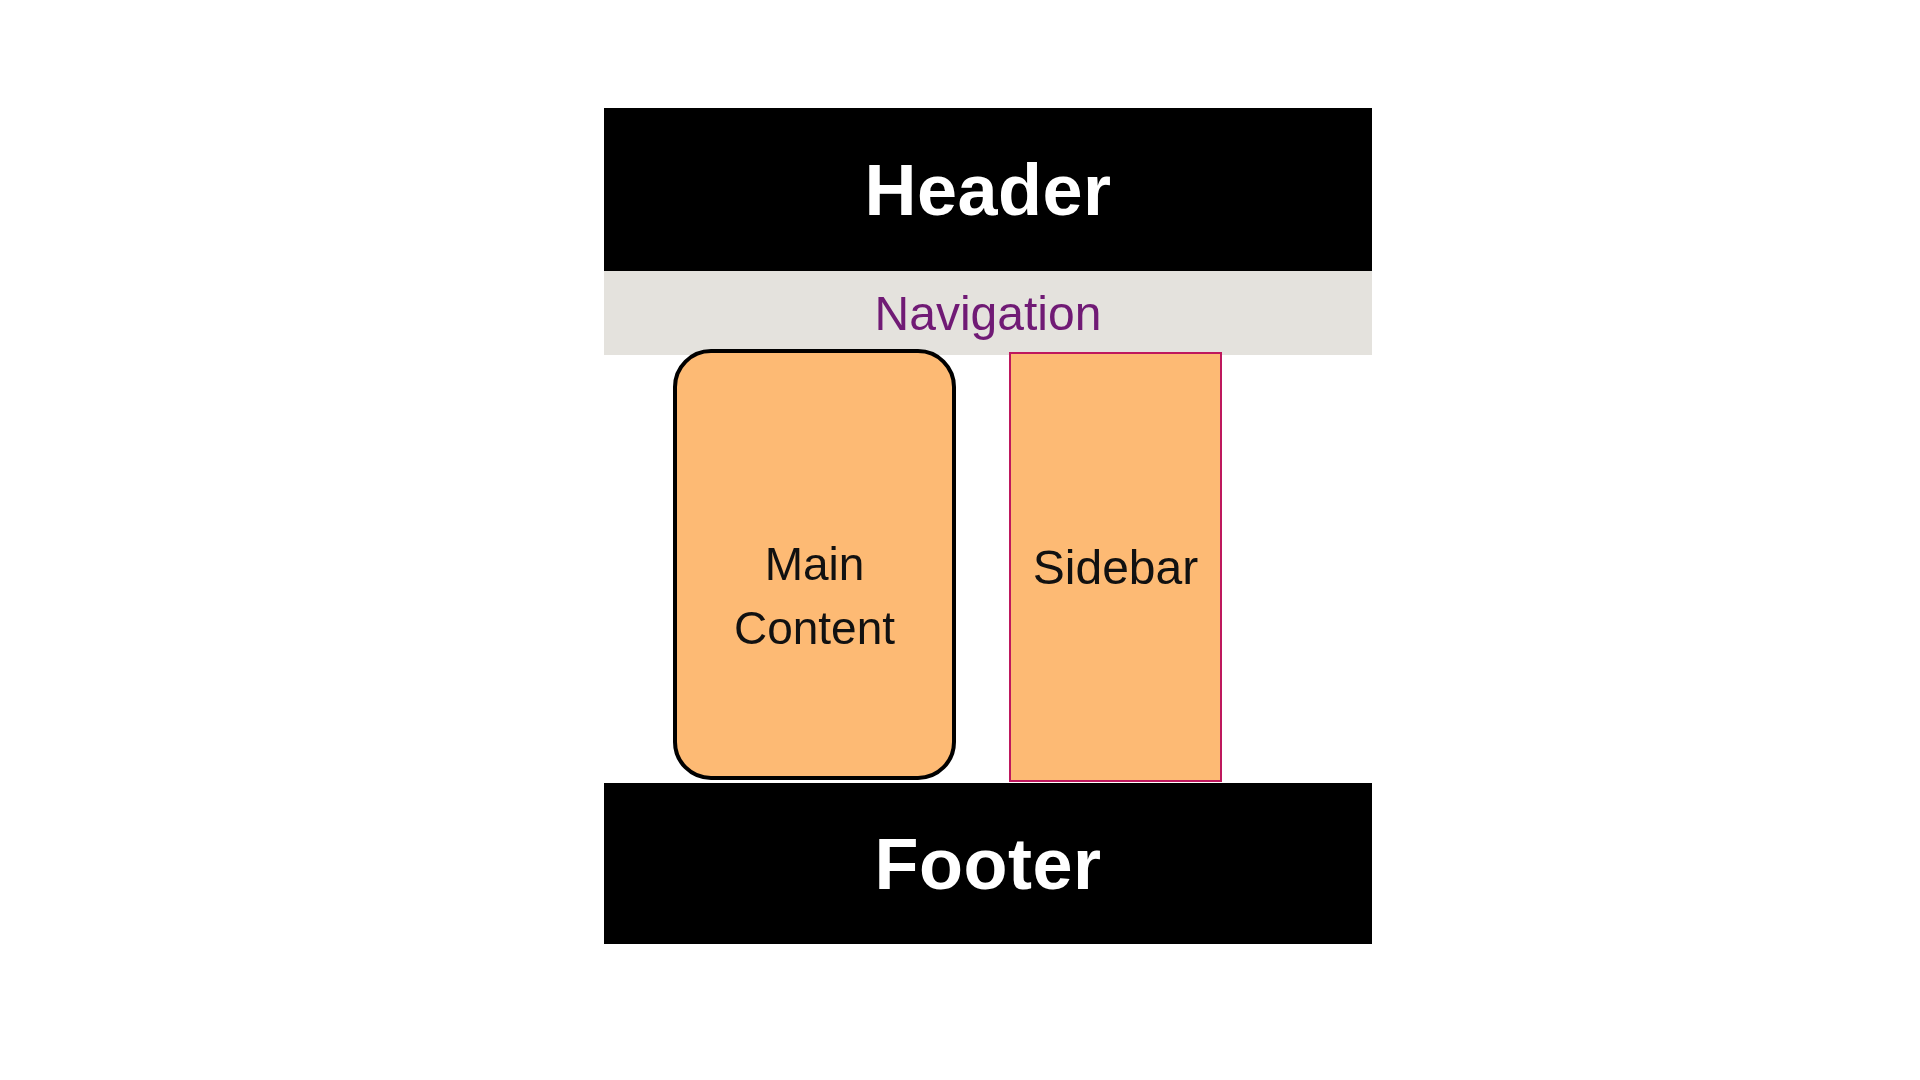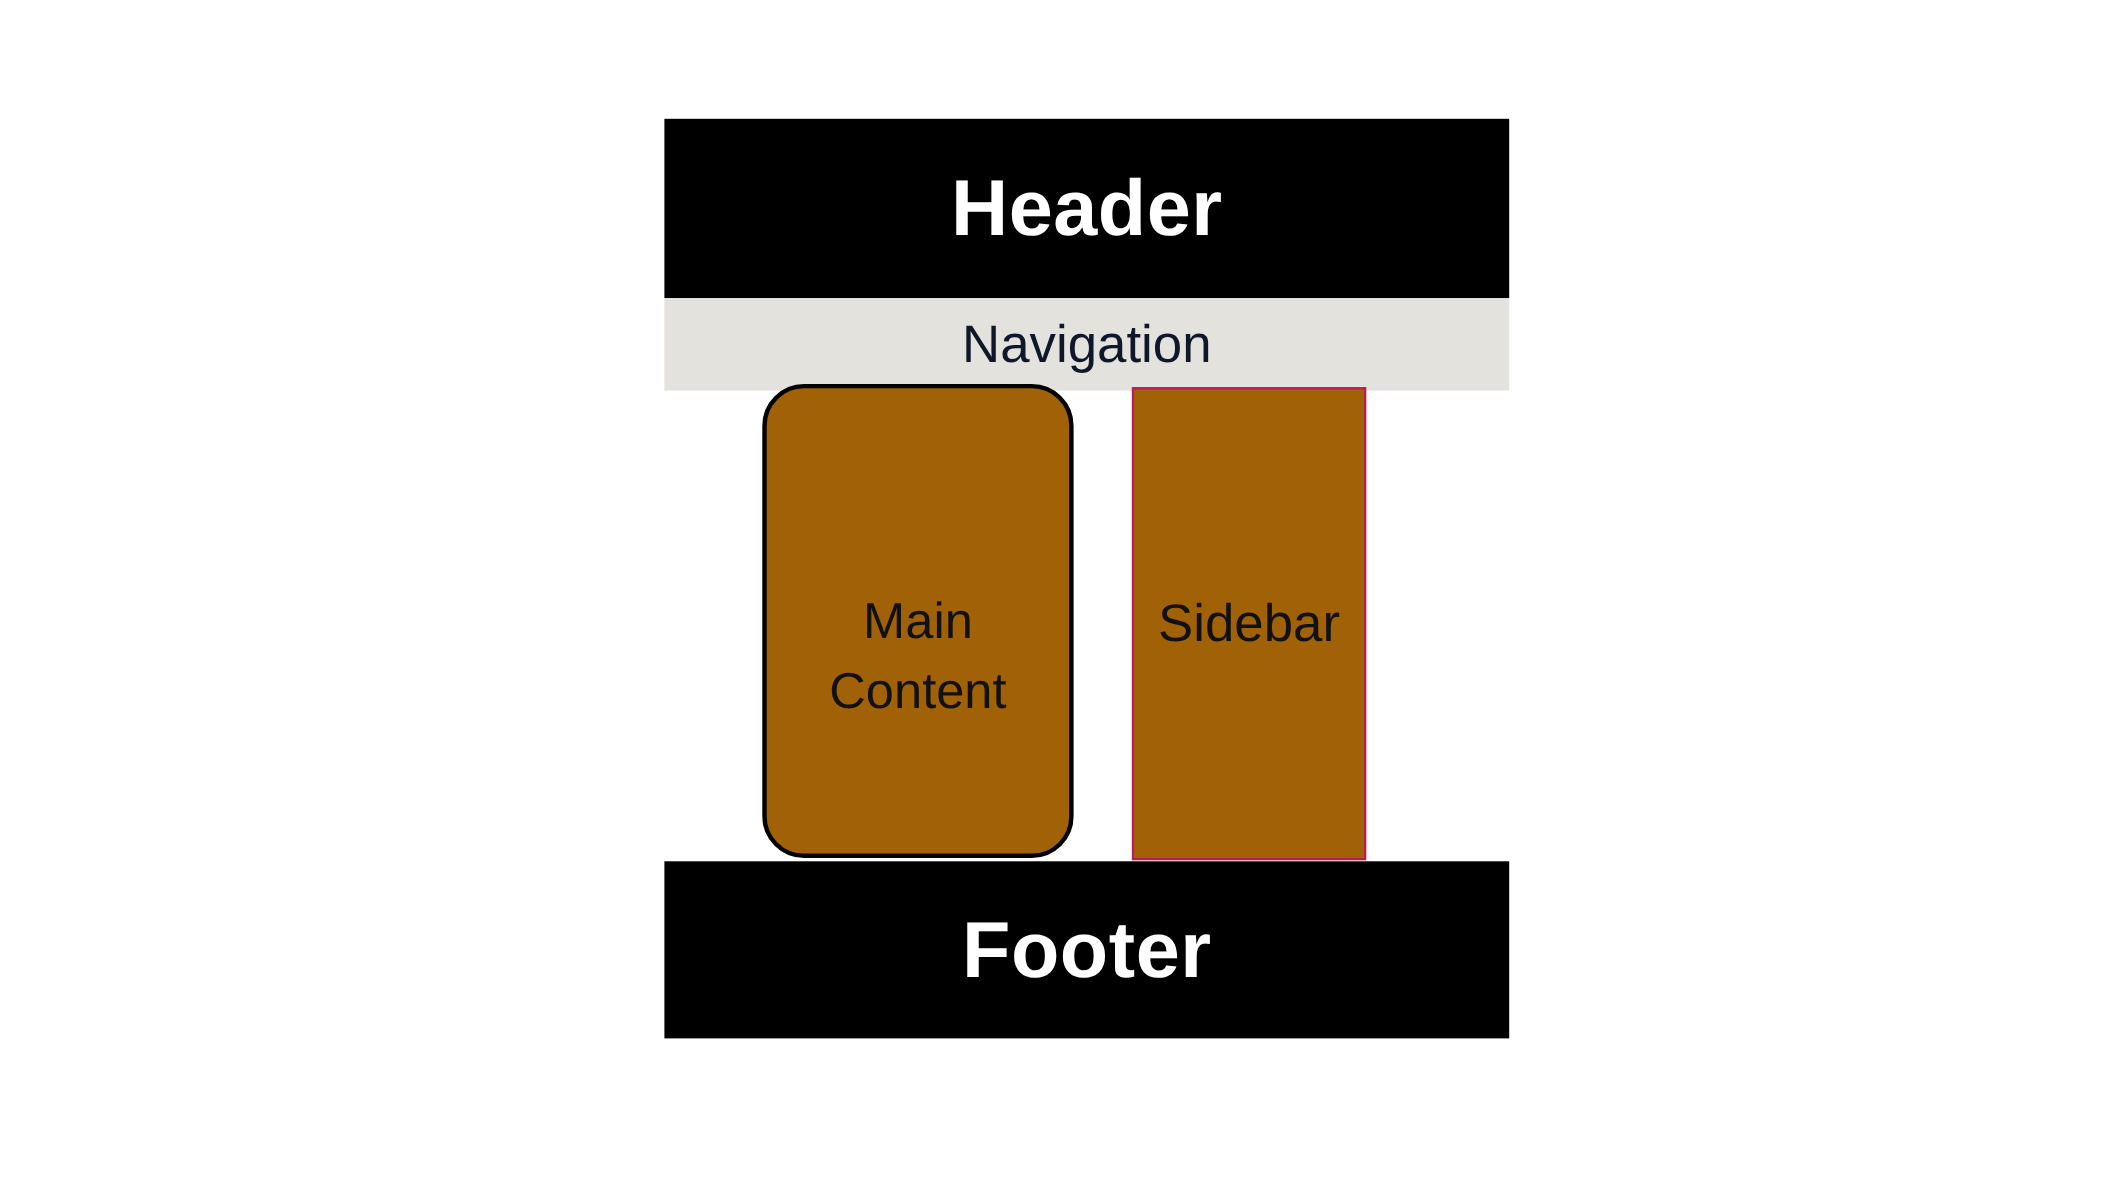--- a/index.html
+++ b/index.html
@@ -33,38 +33,37 @@
     letter-spacing: 0.5px;
   }
   #header-band {
     top: 108px;
     height: 163px;
   }
   #nav-band {
     top: 271px;
     height: 84px;
     background: #e4e2dd;
-    color: #0f172a;
+    color: #701a75;
     font-weight: 400;
     font-size: 48px;
   }
   #footer-band {
     top: 783px;
     height: 161px;
   }
   .box {
     position: absolute;
-    background: #a16207;
+    background: #fdba74;
     box-sizing: border-box;
     display: flex;
     align-items: center;
     justify-content: center;
     text-align: center;
     color: #111111;
-    margin-left: 20px;
   }
   #main-content-box {
     left: 673px;
     top: 349px;
     width: 283px;
     height: 431px;
     border: 4px solid #000000;
     border-radius: 38px;
     font-size: 46px;
     line-height: 64px;

